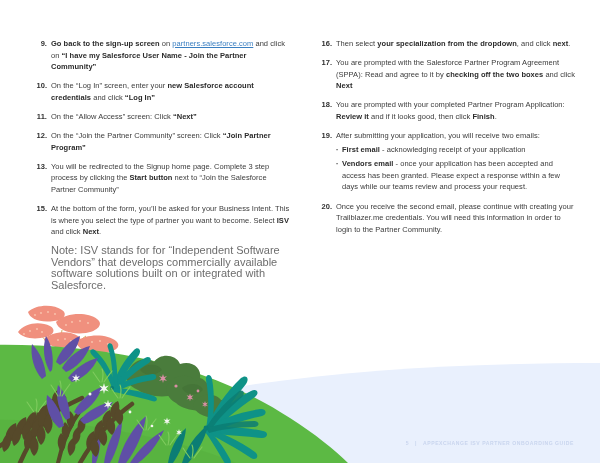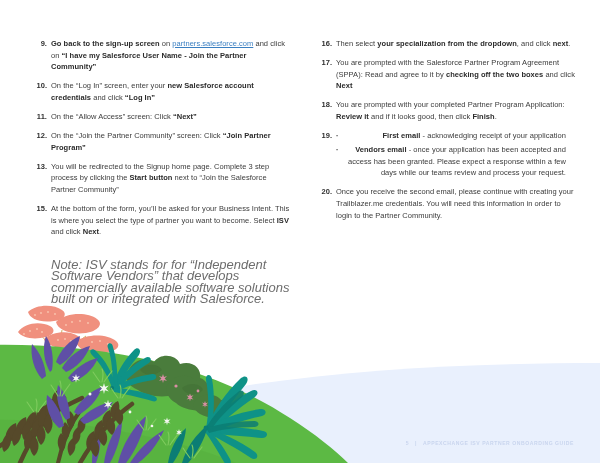--- a/index.html
+++ b/index.html
@@ -63,34 +63,32 @@
     font-size:7.5px;
     line-height:11.6px;
   }
   .step b { font-weight:bold; color:#2b2b2b; }
   .step a.link {
     color:#3a7fc1;
     text-decoration:underline;
   }
 
   .note {
-    font-style:italic;
     color:#6d6d6d;
-    font-size:13px;
+    font-size:11px;
     line-height:11.4px;
-    margin-top:21px;
+    margin-top:7px;
     padding-left:21px;
     margin-bottom:7.5px;
   }
 
   ul.sublist {
     list-style:none;
-    margin:2px 12px 0 0;
+    margin:2px 0 0 0;
     padding:0;
-    text-align:right;
   }
   ul.sublist li {
     position:relative;
     padding-left:6px;
     margin-top:2.5px;
     font-size:7.5px;
     line-height:11.6px;
     color:#3b3b3b;
   }
   ul.sublist li:before {
@@ -409,20 +407,21 @@
         </li>
 
         <li class="step">
           <span class="num">18.</span>
           <span>You are prompted with your completed Partner Program Application: <b>Review it</b> and if it looks good, then click <b>Finish</b>.</span>
         </li>
 
         <li class="step">
           <span class="num">19.</span>
           <span>
+            <span>After submitting your application, you will receive two emails:</span>
             <ul class="sublist">
               <li><b>First email</b> - acknowledging receipt of your application</li>
               <li><b>Vendors email</b> - once your application has been accepted and access has been granted. Please expect a response within a few days while our teams review and process your request.</li>
             </ul>
           </span>
         </li>
 
         <li class="step">
           <span class="num">20.</span>
           <span>Once you receive the second email, please continue with creating your Trailblazer.me credentials. You will need this information in order to login to the Partner Community.</span>

